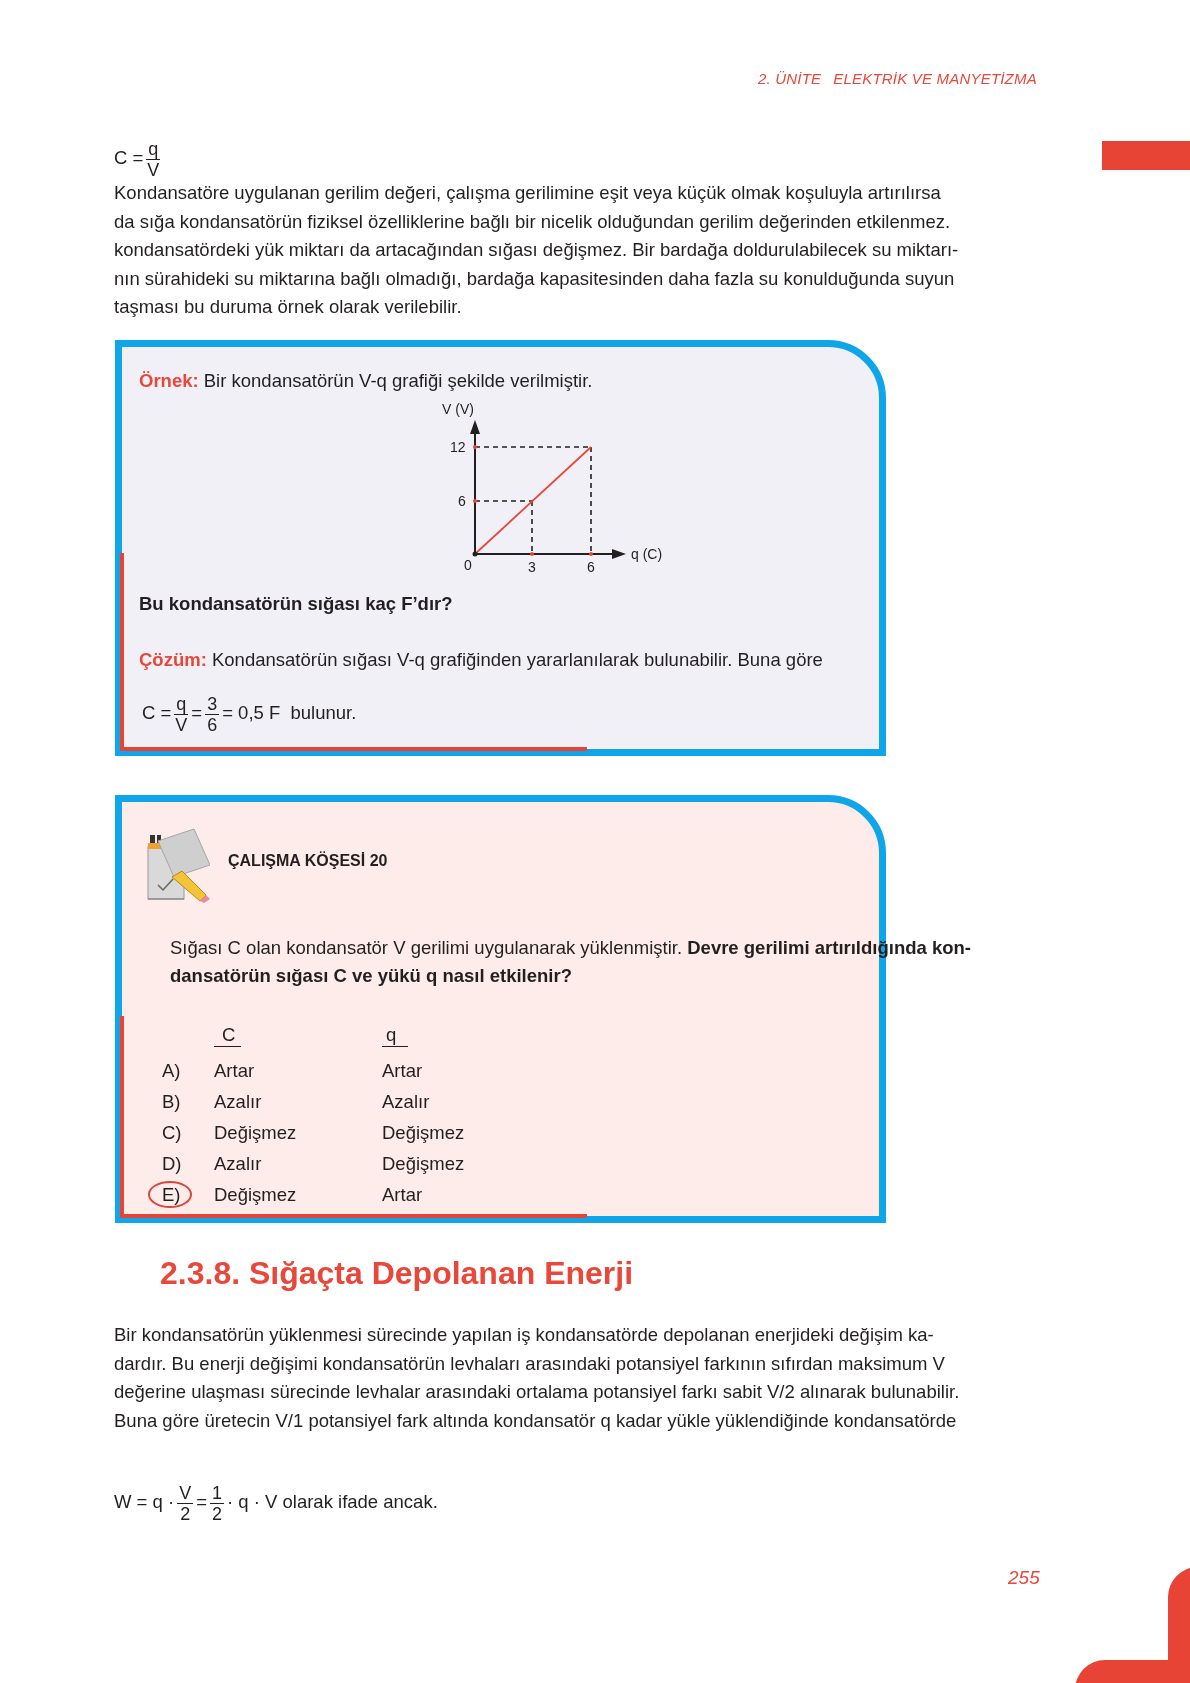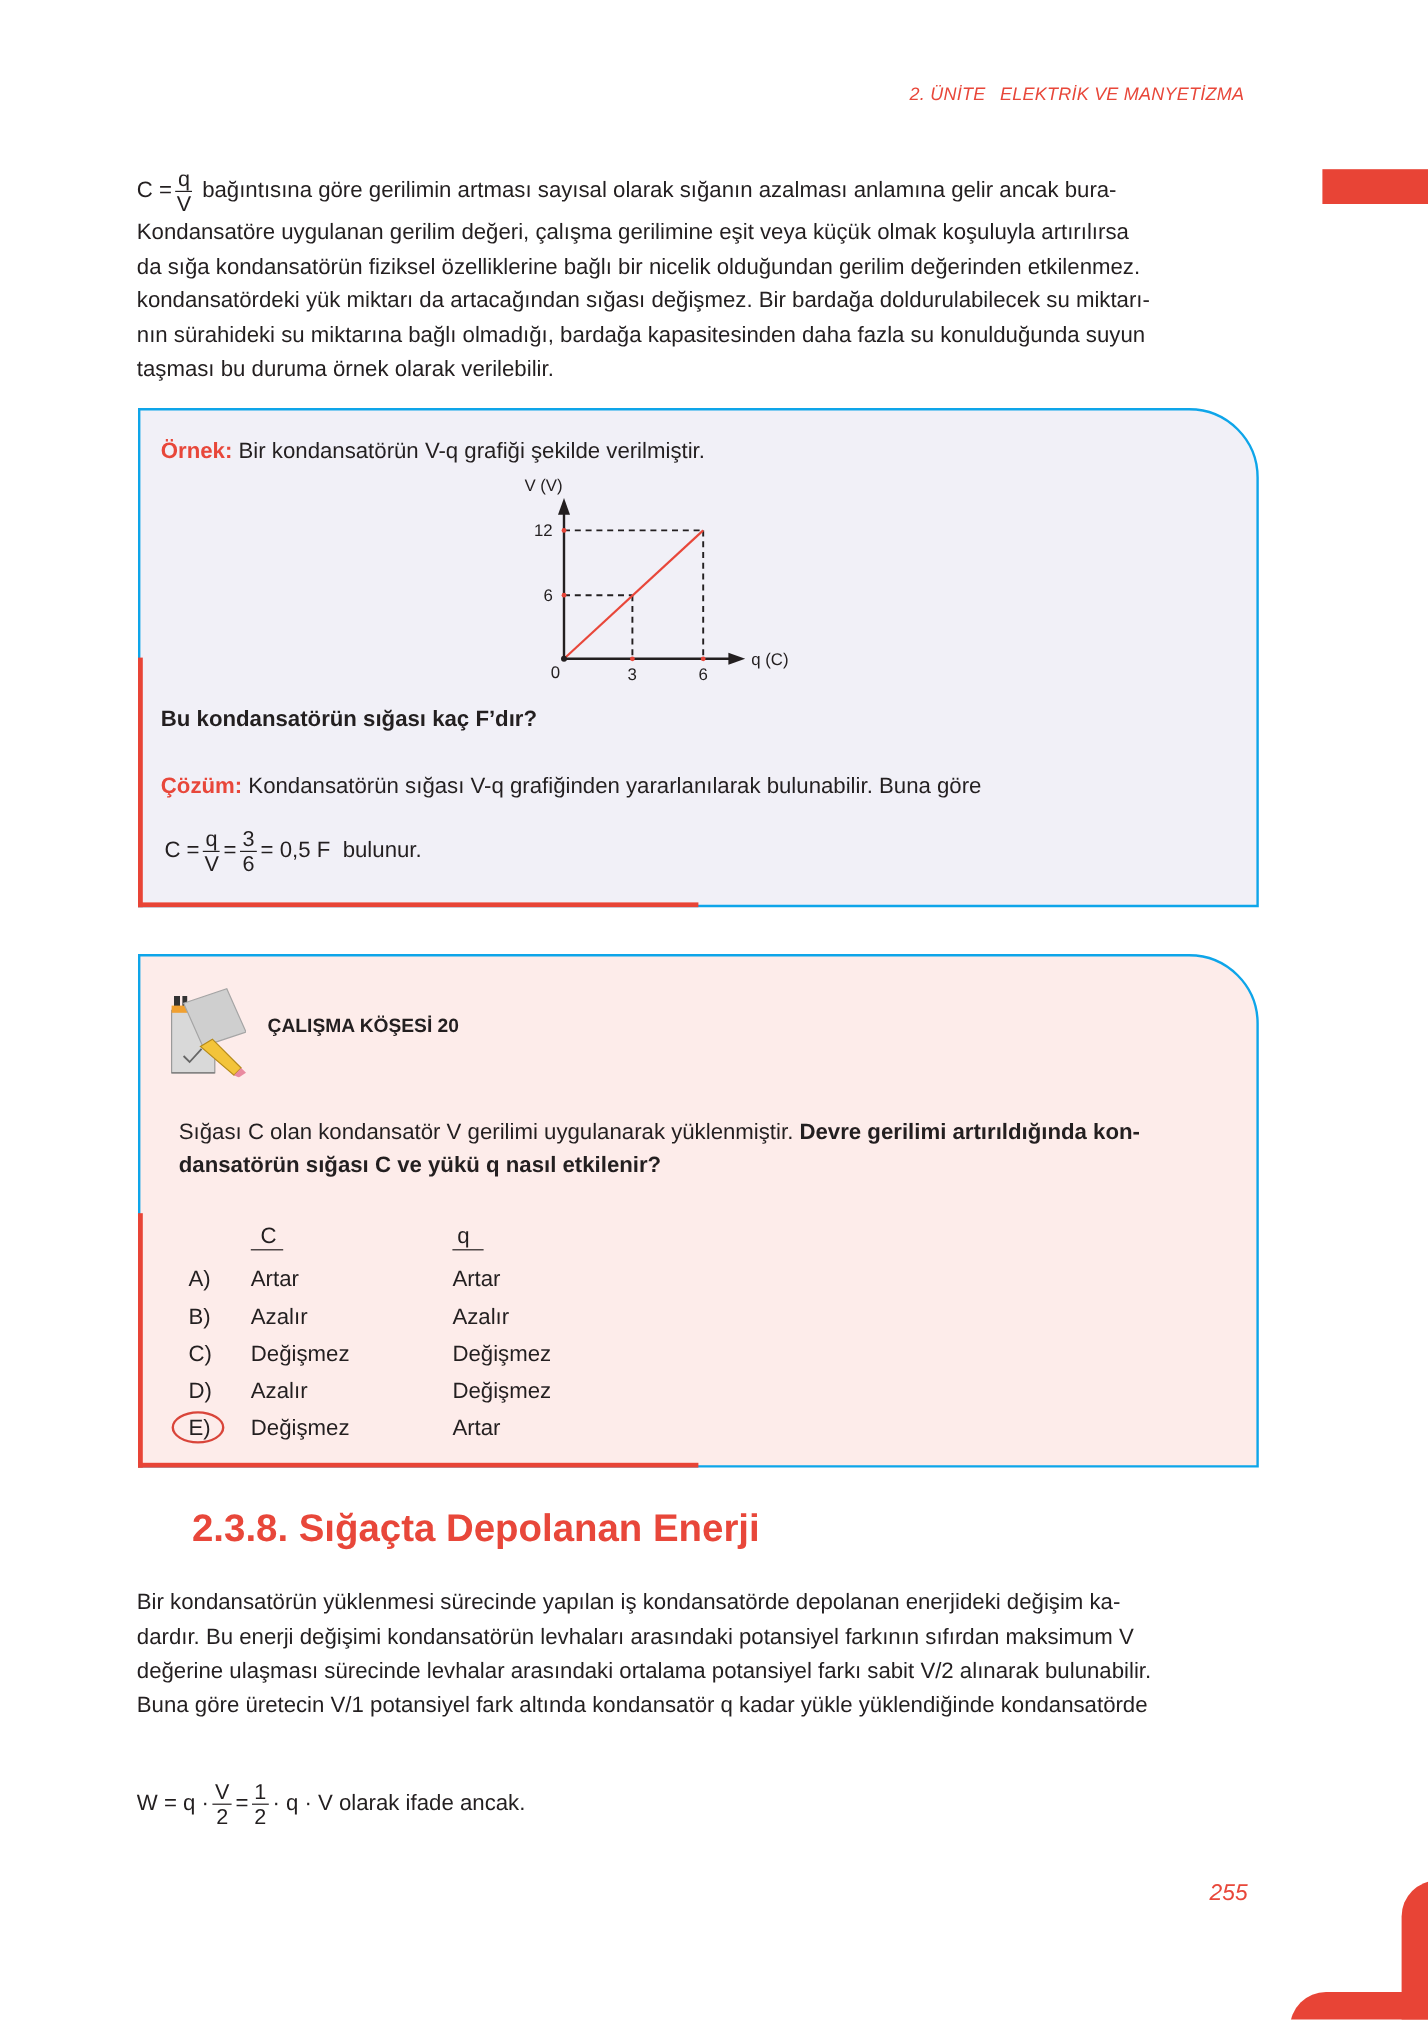--- a/index.html
+++ b/index.html
@@ -16,37 +16,37 @@
     .para {
       position: absolute; left: 114px; width: 920px;
       font-size: 18.5px; line-height: 28.5px; color: #231f20;
     }
     .frac { display: inline-block; vertical-align: middle; text-align: center; line-height: 1; margin: 0 3px; }
     .frac .num { display: block; padding: 0 2px 1px; border-bottom: 1px solid #231f20; font-size: 18px; }
     .frac .den { display: block; padding-top: 1px; font-size: 18px; }
 
     
     .box {
-      position: absolute; left: 115px; width: 934px;
-      border: 2px solid #0ea5e9; border-top-right-radius: 58px;
+      position: absolute; left: 115px; width: 771px;
+      border: 7px solid #0ea5e9; border-top-right-radius: 58px;
     }
     .box .accent-left { position: absolute; left: -2px; width: 4px; background: #e84436; }
     .box .accent-bottom { position: absolute; bottom: -2px; left: -2px; height: 4px; background: #e84436; }
     .example-box { top: 340px; height: 416px; background: #f1f0f7; }
     .work-box { top: 795px; height: 428px; background: #fdecea; }
 
     .red-label { color: #e8473a; font-weight: bold; }
     .line { position: absolute; font-size: 18.5px; line-height: 24px; white-space: nowrap; }
 
     .graph { position: absolute; left: 320px; top: 55px; }
     .graph text { font-family: "Liberation Sans", sans-serif; }
 
     .work-title { position: absolute; left: 106px; top: 50px; font-size: 16px; font-weight: bold; color: #231f20; }
     .work-icon { position: absolute; left: 24px; top: 25px; width: 64px; height: 76px; }
-    .question { position: absolute; left: 32px; top: 132px; width: 880px; font-size: 18.5px; line-height: 28px; }
+    .question { position: absolute; left: 48px; top: 132px; width: 880px; font-size: 18.5px; line-height: 28px; }
 
     .opts { position: absolute; left: 40px; top: 222px; font-size: 18.5px; }
     .opt-row { position: relative; height: 31px; line-height: 31px; }
     .opt-row span { position: absolute; top: 0; white-space: nowrap; }
     .col-letter { left: 0; }
     .col-c { left: 52px; }
     .col-q { left: 220px; }
     .hdr-u { border-bottom: 1.5px solid #231f20; line-height: 22px; display: inline-block; }
     .circle-mark {
       position: absolute; left: -14px; top: 2px; width: 44px; height: 27px;
@@ -65,21 +65,20 @@
 <body>
 
 <div class="header-unit">
   <span>2. ÜNİTE</span><span class="gap"></span><span>ELEKTRİK VE MANYETİZMA</span>
 </div>
 <div class="side-tab"></div>
 
 <div class="para" style="top:140px;">
   <div>
     <span>C =</span><span class="frac"><span class="num">q</span><span class="den">V</span></span>
-    <span>bağıntısına göre gerilimin artması sayısal olarak sığanın azalması anlamına gelir ancak bura-</span>
   </div>
   <div>Kondansatöre uygulanan gerilim değeri, çalışma gerilimine eşit veya küçük olmak koşuluyla artırılırsa</div>
   <div>da sığa kondansatörün fiziksel özelliklerine bağlı bir nicelik olduğundan gerilim değerinden etkilenmez.</div>
   <div>kondansatördeki yük miktarı da artacağından sığası değişmez. Bir bardağa doldurulabilecek su miktarı-</div>
   <div>nın sürahideki su miktarına bağlı olmadığı, bardağa kapasitesinden daha fazla su konulduğunda suyun</div>
   <div>taşması bu duruma örnek olarak verilebilir.</div>
 </div>
 
 <div class="box example-box">
   <div class="accent-left" style="top:206px; bottom:-2px;"></div>

